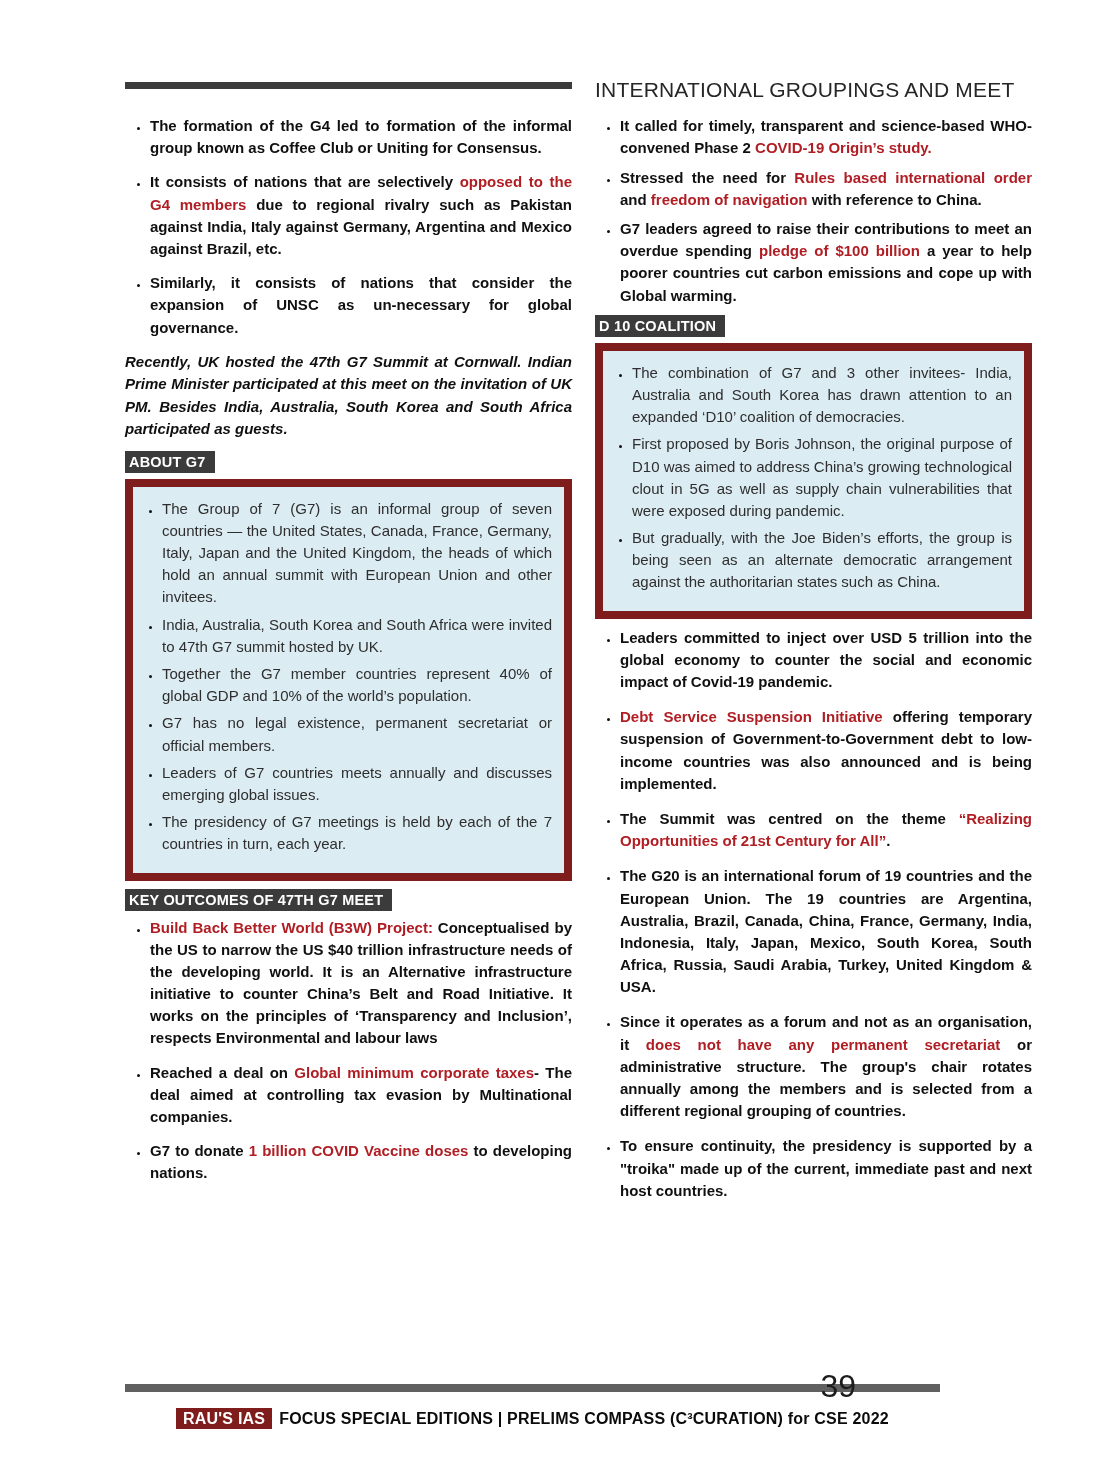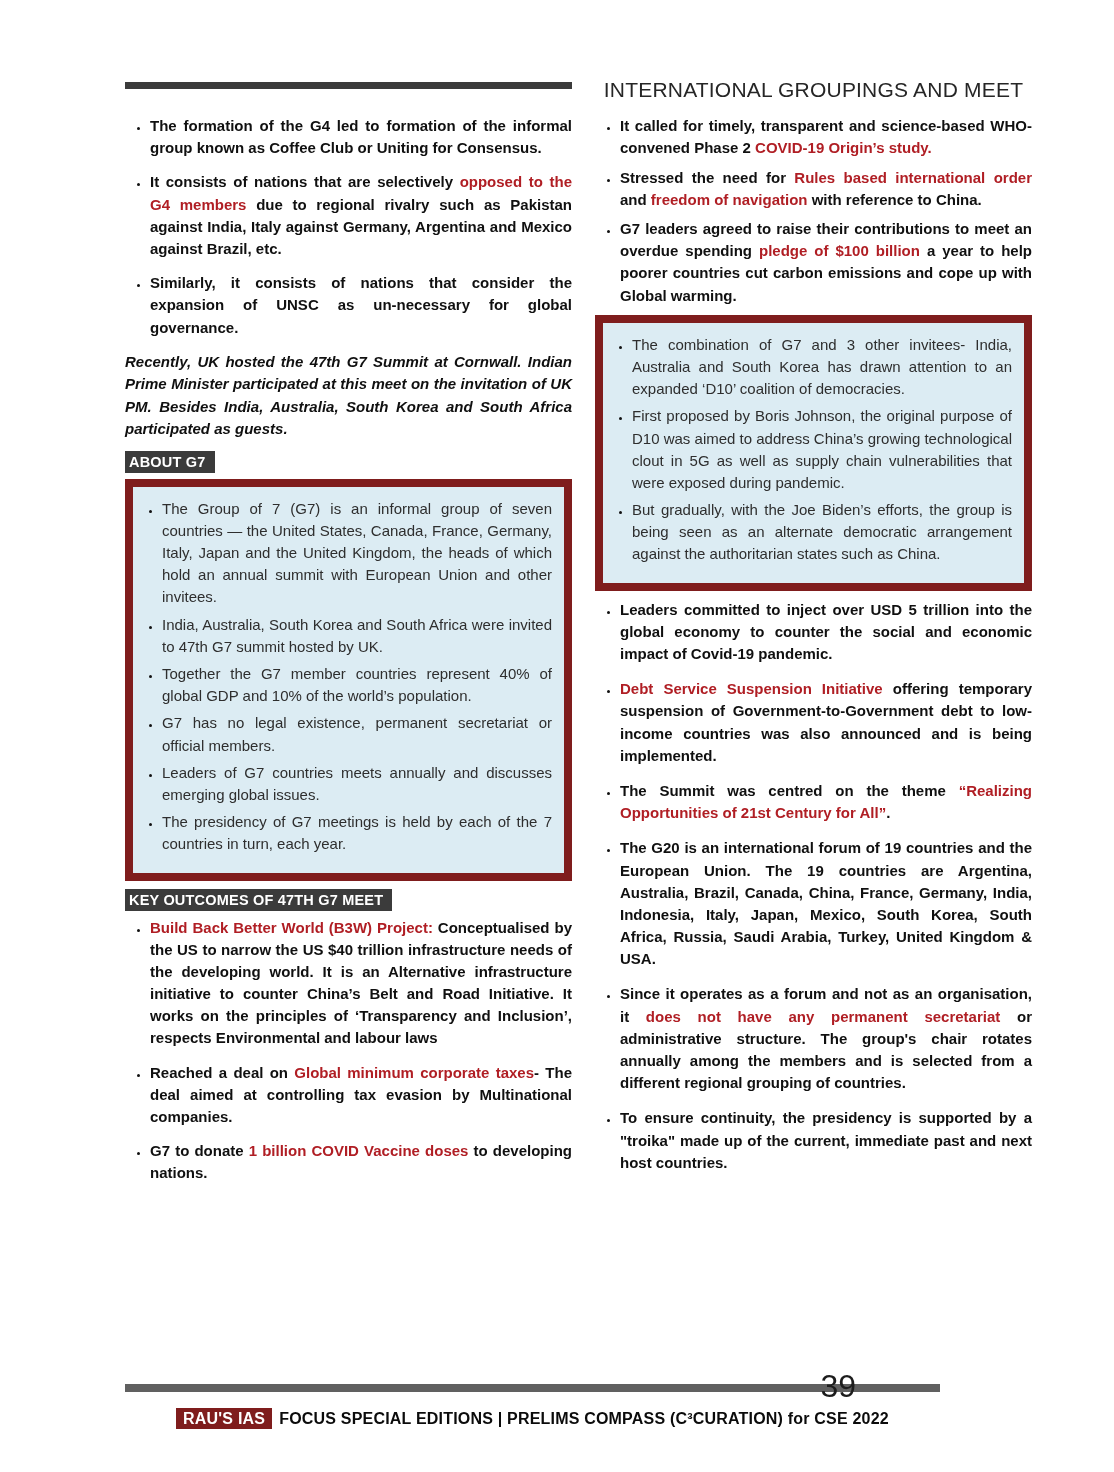--- a/index.html
+++ b/index.html
@@ -24,21 +24,21 @@
 
   h1.section-heading, h2.section-heading {
     font-size:23px; font-weight:800; letter-spacing:.3px;
     line-height:1.42; margin:0 0 12px 0; color:#0d0d0d;
   }
   h2.section-heading { margin:18px 0 8px 0; }
   .arrow { margin-right:3px; }
 
   .page-header {
     font-size:21px; font-weight:400; letter-spacing:.2px;
-    margin:0 0 12px 0; color:#262626; line-height:1.3;text-align:center;
+    margin:0 0 12px 0; color:#262626; line-height:1.3;
   }
 
   .intro {
     font-style:italic; font-weight:700; font-size:15px;
     line-height:1.5; text-align:justify; margin:12px 0 10px 0; color:#101010;
   }
 
   ul.bullets { margin:0 0 8px 0; padding:0 0 0 25px; list-style:disc; }
   ul.bullets li {
     font-size:15px; line-height:1.48; text-align:justify;
@@ -117,20 +117,21 @@
 
   <div class="col-right">
     <h1 class="page-header">INTERNATIONAL GROUPINGS AND MEET</h1>
 
     <ul class="bullets outer tight">
         <li><span>It called for timely, transparent and science-based WHO-convened Phase 2 </span><span class="red">COVID-19 Origin’s study.</span></li>
         <li><span>Stressed the need for </span><span class="red">Rules based international order</span><span> and </span><span class="red">freedom of navigation</span><span> with reference to China.</span></li>
         <li><span>G7 leaders agreed to raise their contributions to meet an overdue spending </span><span class="red">pledge of $100 billion</span><span> a year to help poorer countries cut carbon emissions and cope up with Global warming.</span></li>
       </ul>
 
+    <div class="label-row"><span class="label">D 10 COALITION</span></div>
 
     <div class="bluebox">
       <ul class="bullets boxed">
           <li><span>The combination of G7 and 3 other invitees- India, Australia and South Korea has drawn attention to an expanded ‘D10’ coalition of democracies.</span></li>
           <li><span>First proposed by Boris Johnson, the original purpose of D10 was aimed to address China’s growing technological clout in 5G as well as supply chain vulnerabilities that were exposed during pandemic.</span></li>
           <li><span>But gradually, with the Joe Biden’s efforts, the group is being seen as an alternate democratic arrangement against the authoritarian states such as China.</span></li>
         </ul>
     </div>
 
 

